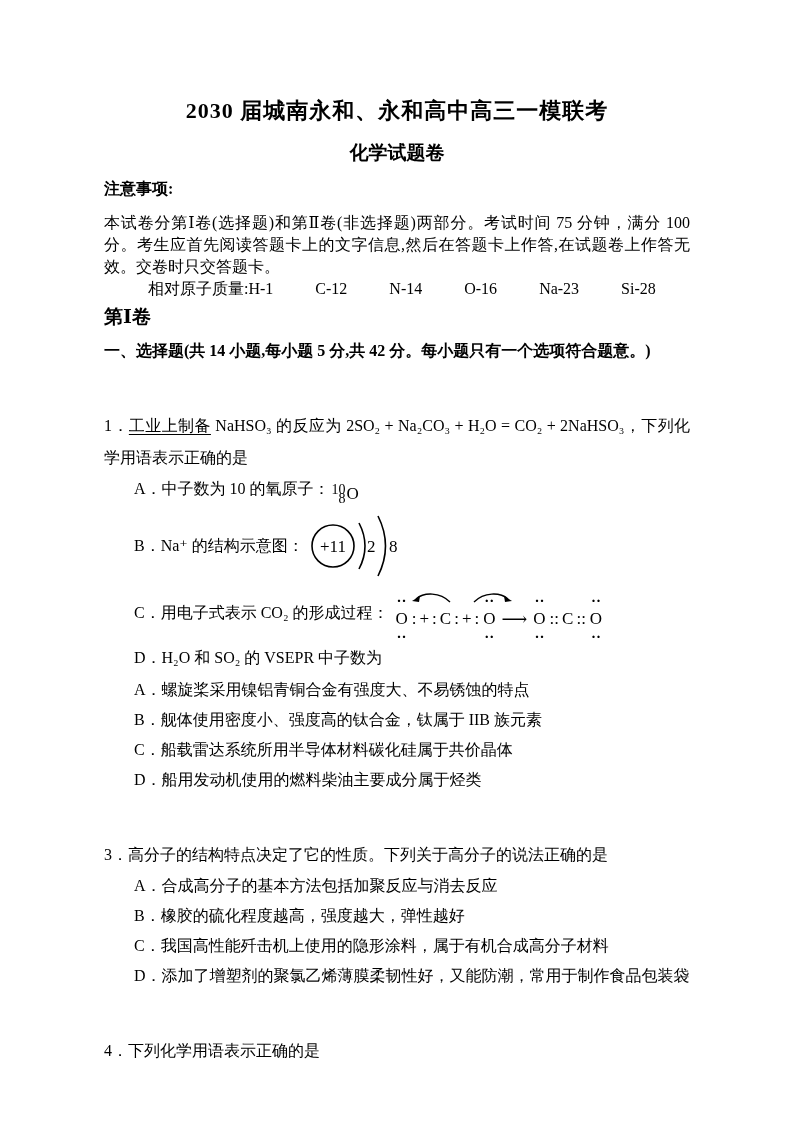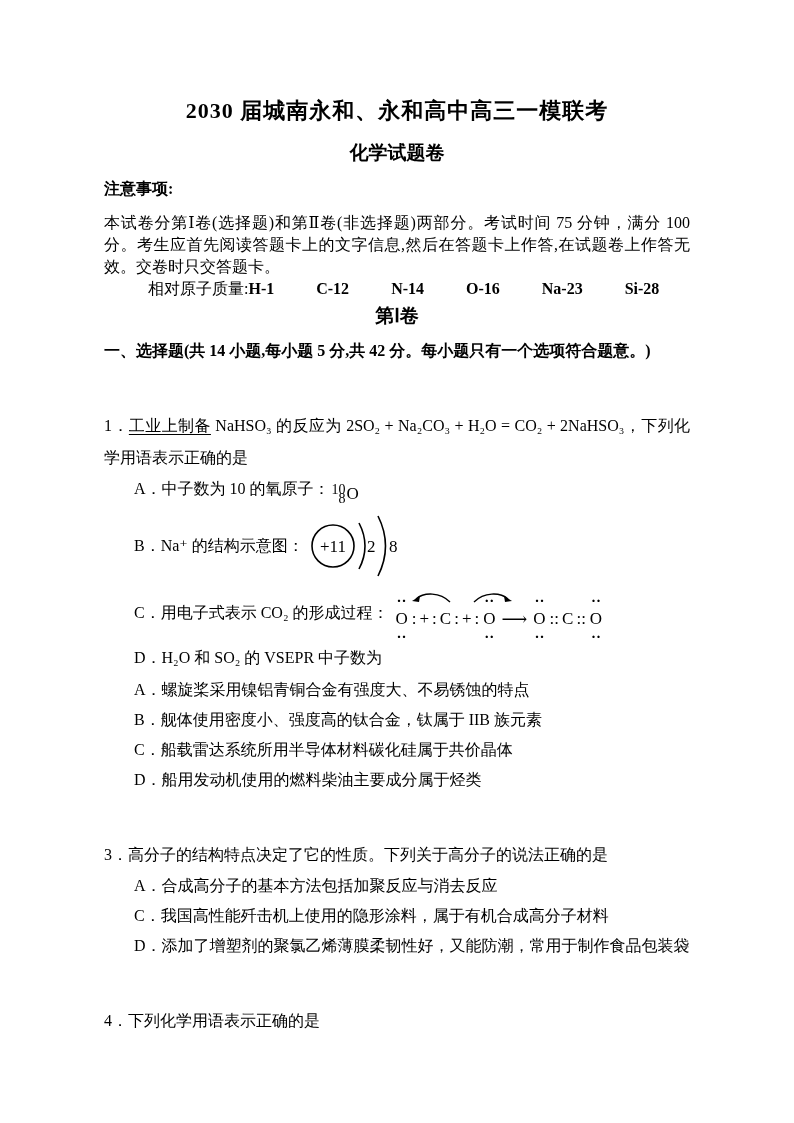--- a/index.html
+++ b/index.html
@@ -18,25 +18,25 @@
     text-align:center; font-size:22px; font-weight:bold;
     letter-spacing:1px; line-height:28px; margin-bottom:16px;
   }
   .doc-subtitle {
     text-align:center; font-size:19px; font-weight:bold;
     line-height:24px; margin-bottom:13px;
   }
   .notice-heading { font-size:16px; font-weight:bold; line-height:22px; }
   .notice-body { font-size:16px; line-height:22px; text-align:justify;margin-top:12px; }
   .atomic-line { font-size:16px; line-height:22px; padding-left:44px; }
-  .atomic-line .am-item { display:inline-block;font-weight:bold; }
+  .atomic-line .am-item { display:inline-block; }
   .atomic-line .am-item + .am-item { margin-left:42px; }
   .section-heading {
-    text-align:center; font-size:19px; font-weight:bold;
-    line-height:24px; margin:5px 0 7px 0;font-family:Liberation Mono, monospace;
+    font-size:19px; font-weight:bold;
+    line-height:24px; margin:5px 0 7px 0;
   }
   .instructions { font-size:16px; font-weight:bold; line-height:30px; }
   .question { font-size:16px; }
   .stem { line-height:32px; text-align:justify;margin-top:44px; }
   .option { padding-left:30px; line-height:30px; text-align:justify; }
   .opt-row { display:flex; align-items:center; }
   .formula { font-family:"Liberation Serif","DejaVu Serif",serif; }
   .ul { text-decoration:underline; text-underline-offset:3px; }
 
   
@@ -174,20 +174,23 @@
   </div>
 
   <div class="question q-block">
     <div class="stem">
       <span>3．</span><span>高分子的结构特点决定了它的性质。下列关于高分子的说法正确的是</span>
     </div>
     <div class="option">
       <span>A．</span><span>合成高分子的基本方法包括加聚反应与消去反应</span>
     </div>
     <div class="option">
+      <span>B．</span><span>橡胶的硫化程度越高，强度越大，弹性越好</span>
+    </div>
+    <div class="option">
       <span>C．</span><span>我国高性能歼击机上使用的隐形涂料，属于有机合成高分子材料</span>
     </div>
     <div class="option">
       <span>D．</span><span>添加了增塑剂的聚氯乙烯薄膜柔韧性好，又能防潮，常用于制作食品包装袋</span>
     </div>
   </div>
 
   <div class="question q-block">
     <div class="stem">
       <span>4．</span><span>下列化学用语表示正确的是</span>

